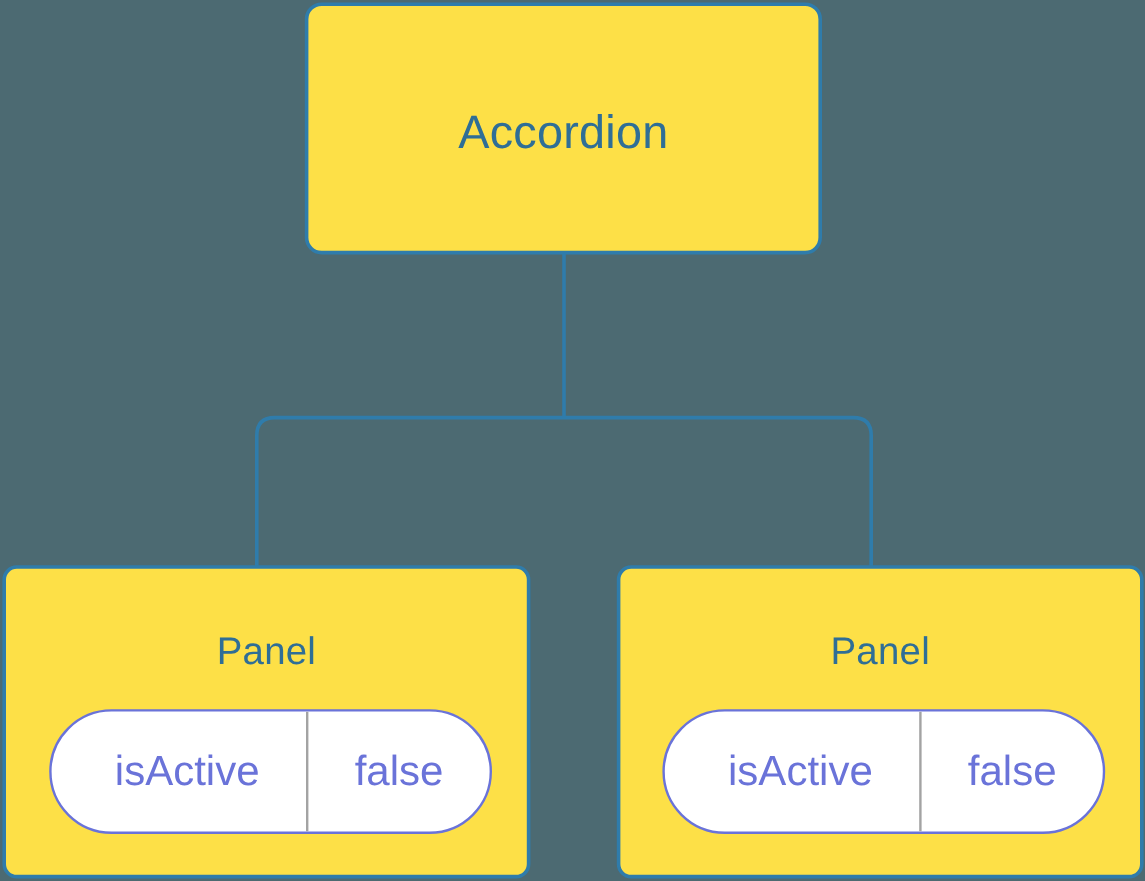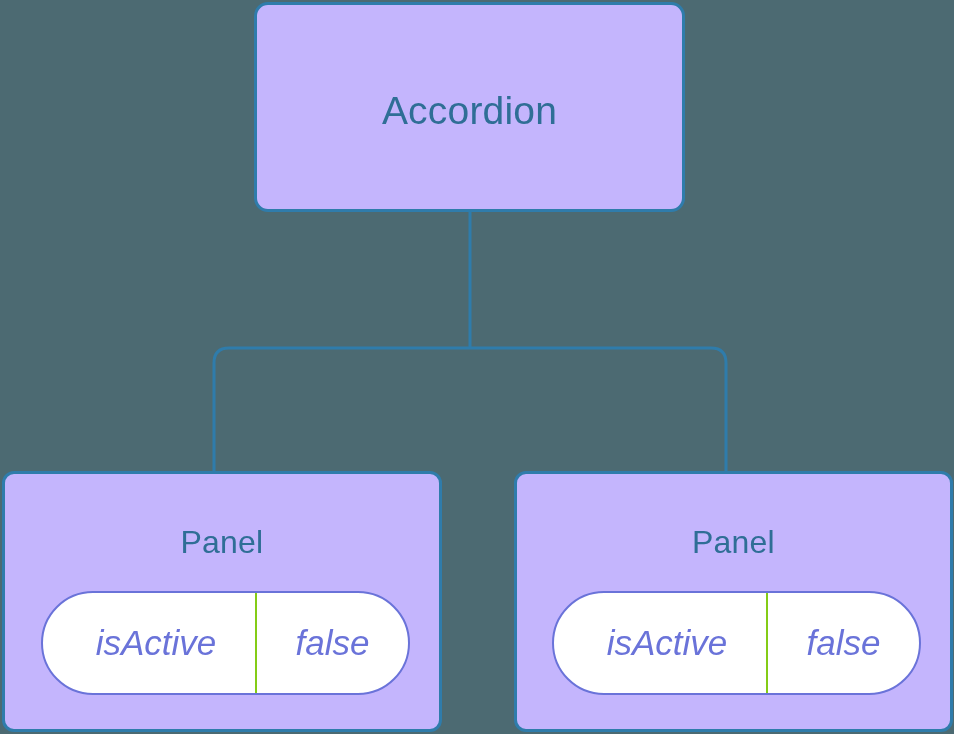--- a/index.html
+++ b/index.html
@@ -25,21 +25,21 @@
     position: absolute;
     left: 0;
     top: 0;
     width: 954px;
     height: 734px;
   }
 
   
   .node {
     position: absolute;
-    background: #c4b5fd;
+    background: #fde047;
     border: 3px solid #2f7cab;
     border-radius: 12px;
     box-sizing: border-box;
     z-index: 2;
   }
   .node-root {
     left: 254px;
     top: 2px;
     width: 431px;
     height: 210px;
@@ -104,29 +104,28 @@
   .pill-key,
   .pill-value {
     display: flex;
     align-items: center;
     justify-content: center;
     color: #6a73d9;
     font-size: 35px;
     font-weight: 400;
     white-space: nowrap;
     box-sizing: border-box;
-    font-style: italic;
   }
   .pill-key {
     flex: 0 0 212px;
     padding-left: 14px;
   }
   .pill-value {
     flex: 1 1 auto;
-    border-left: 2px solid #84cc16;
+    border-left: 2px solid #a3a3a3;
   }
 </style>
 </head>
 <body>
 
 <div id="stage">
 
   <svg id="connectors" viewBox="0 0 954 734" xmlns="http://www.w3.org/2000/svg">
 
     <path d="M 470 211 L 470 348" fill="none" stroke="#2f7cab" stroke-width="3"></path>

